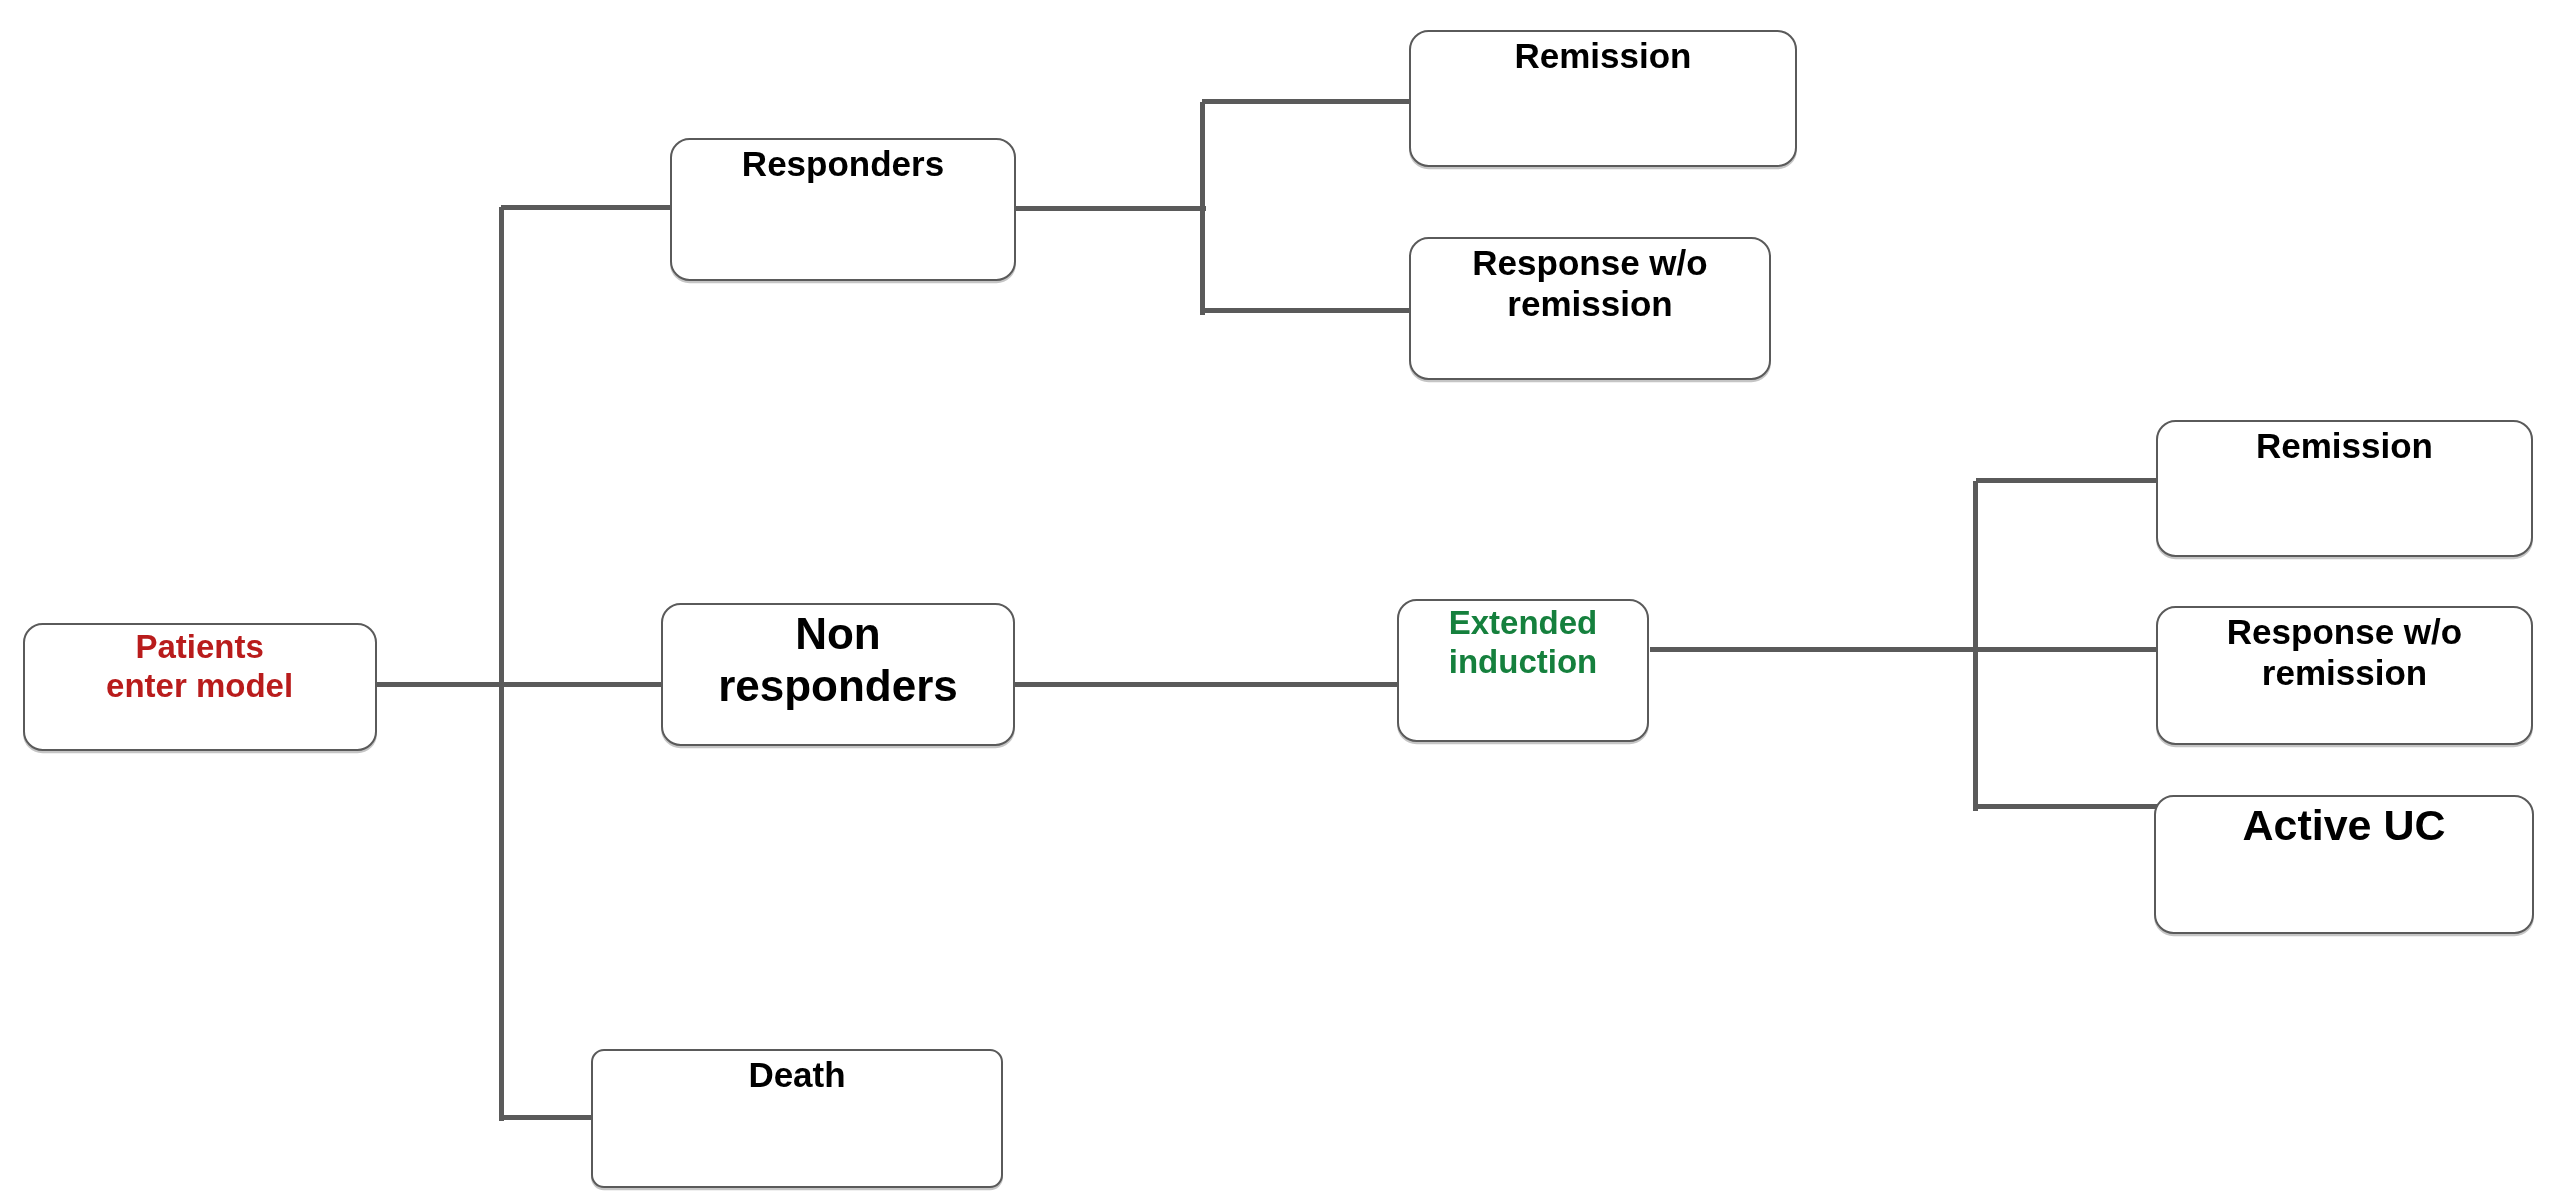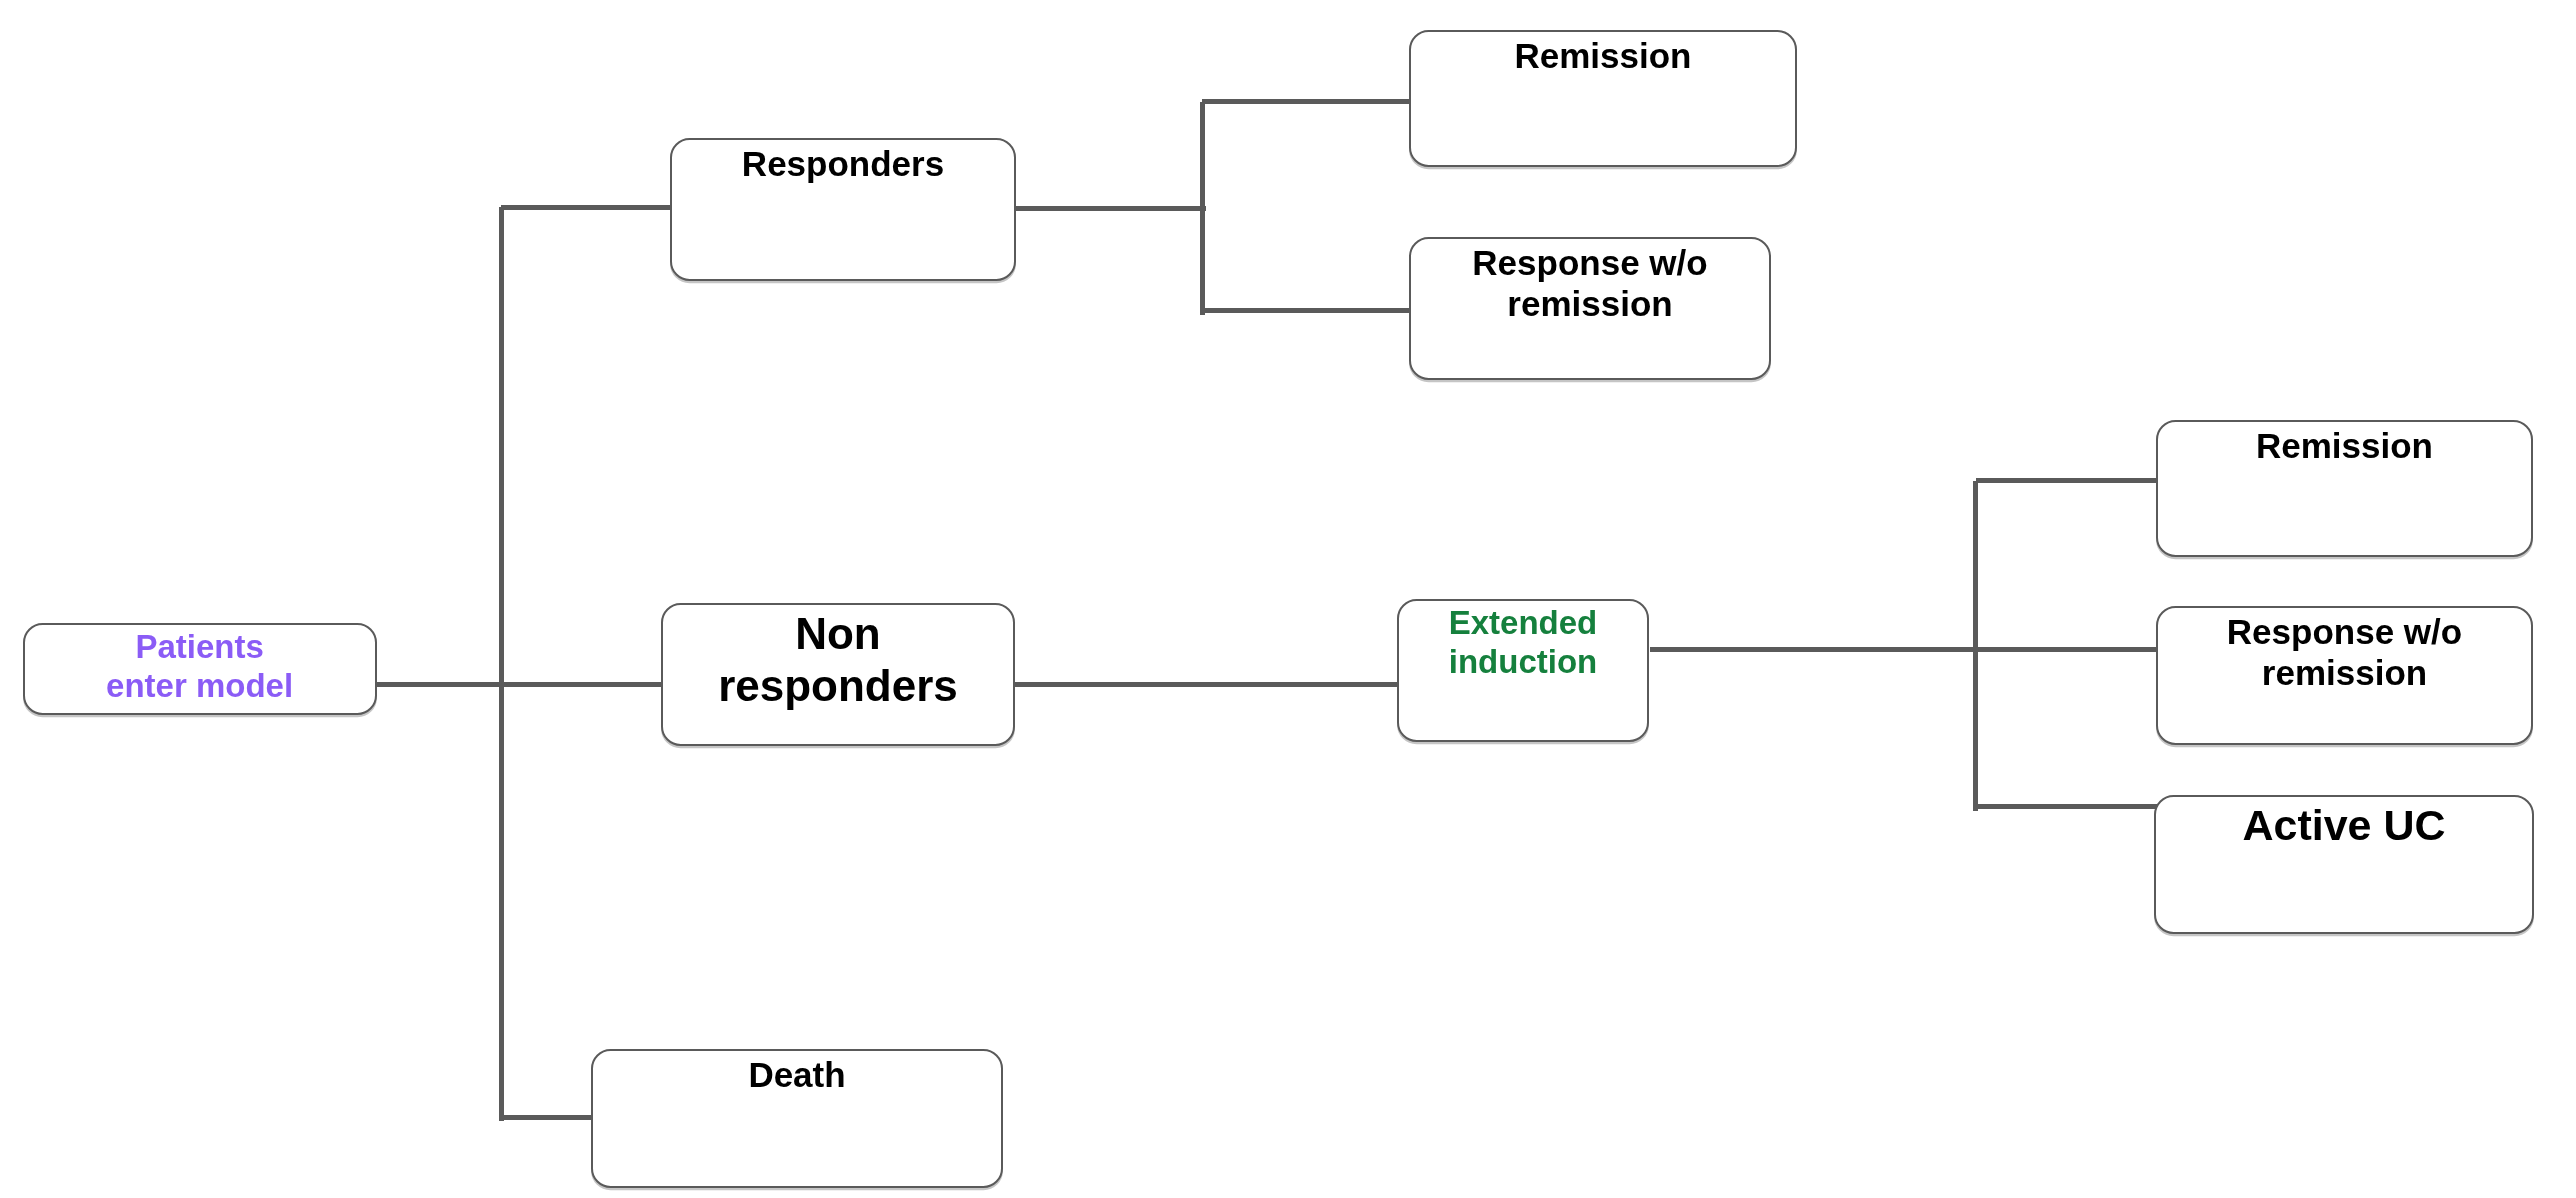--- a/index.html
+++ b/index.html
@@ -54,32 +54,32 @@
     <div class="edge h" style="left: 1015px; top: 206px; width: 191px; background: rgb(90, 90, 90);"></div>
     <div class="edge v" style="left: 1200px; top: 102px; height: 213px; background: rgb(90, 90, 90);"></div>
     <div class="edge h" style="left: 1202px; top: 99px; width: 209px; background: rgb(90, 90, 90);"></div>
     <div class="edge h" style="left: 1202px; top: 308px; width: 209px; background: rgb(90, 90, 90);"></div>
     <div class="edge h" style="left: 1015px; top: 682px; width: 384px; background: rgb(90, 90, 90);"></div>
     <div class="edge h" style="left: 1650px; top: 647px; width: 329px; background: rgb(90, 90, 90);"></div>
     <div class="edge v" style="left: 1973px; top: 481px; height: 330px; background: rgb(90, 90, 90);"></div>
     <div class="edge h" style="left: 1976px; top: 478px; width: 183px; background: rgb(90, 90, 90);"></div>
     <div class="edge h" style="left: 1976px; top: 647px; width: 183px; background: rgb(90, 90, 90);"></div>
     <div class="edge h" style="left: 1976px; top: 804px; width: 183px; background: rgb(90, 90, 90);"></div>
-    <div class="node" style="left: 22.6px; top: 623px; width: 354px; height: 92px; font-size: 33px; border-color: rgb(90, 90, 90); background: rgb(255, 255, 255); color: #8b5cf6;">
+    <div class="node" style="left: 22.6px; top: 623px; width: 354px; height: 128px; font-size: 33px; border-color: rgb(90, 90, 90); background: rgb(255, 255, 255); color: #b91c1c;">
       <span class="label">Patients
 enter model</span>
     </div>
     <div class="node" style="left: 670px; top: 138px; width: 346px; height: 143px; font-size: 35px; border-color: rgb(90, 90, 90); background: rgb(255, 255, 255); color: rgb(0, 0, 0);">
       <span class="label">Responders</span>
     </div>
     <div class="node" style="left: 661px; top: 603px; width: 354px; height: 143px; font-size: 44px; border-color: rgb(90, 90, 90); background: rgb(255, 255, 255); color: rgb(0, 0, 0);">
       <span class="label">Non
 responders</span>
     </div>
-    <div class="node" style="left: 591px; top: 1049px; width: 412px; height: 139px; font-size: 35px; border-color: rgb(90, 90, 90); background: rgb(255, 255, 255); color: rgb(0, 0, 0);">
+    <div class="node" style="left: 591px; top: 1049px; width: 412px; height: 139px; font-size: 35px; border-color: rgb(90, 90, 90); background: rgb(255, 255, 255); color: rgb(0, 0, 0); border-radius: 13px;">
       <span class="label">Death</span>
     </div>
     <div class="node" style="left: 1397px; top: 599px; width: 252px; height: 143px; font-size: 33px; border-color: rgb(90, 90, 90); background: rgb(255, 255, 255); color: #15803d;">
       <span class="label">Extended
 induction</span>
     </div>
     <div class="node" style="left: 1409px; top: 30px; width: 388px; height: 137px; font-size: 35px; border-color: rgb(90, 90, 90); background: rgb(255, 255, 255); color: rgb(0, 0, 0);">
       <span class="label">Remission</span>
     </div>
     <div class="node" style="left: 1409px; top: 237px; width: 362px; height: 143px; font-size: 35px; border-color: rgb(90, 90, 90); background: rgb(255, 255, 255); color: rgb(0, 0, 0);">

